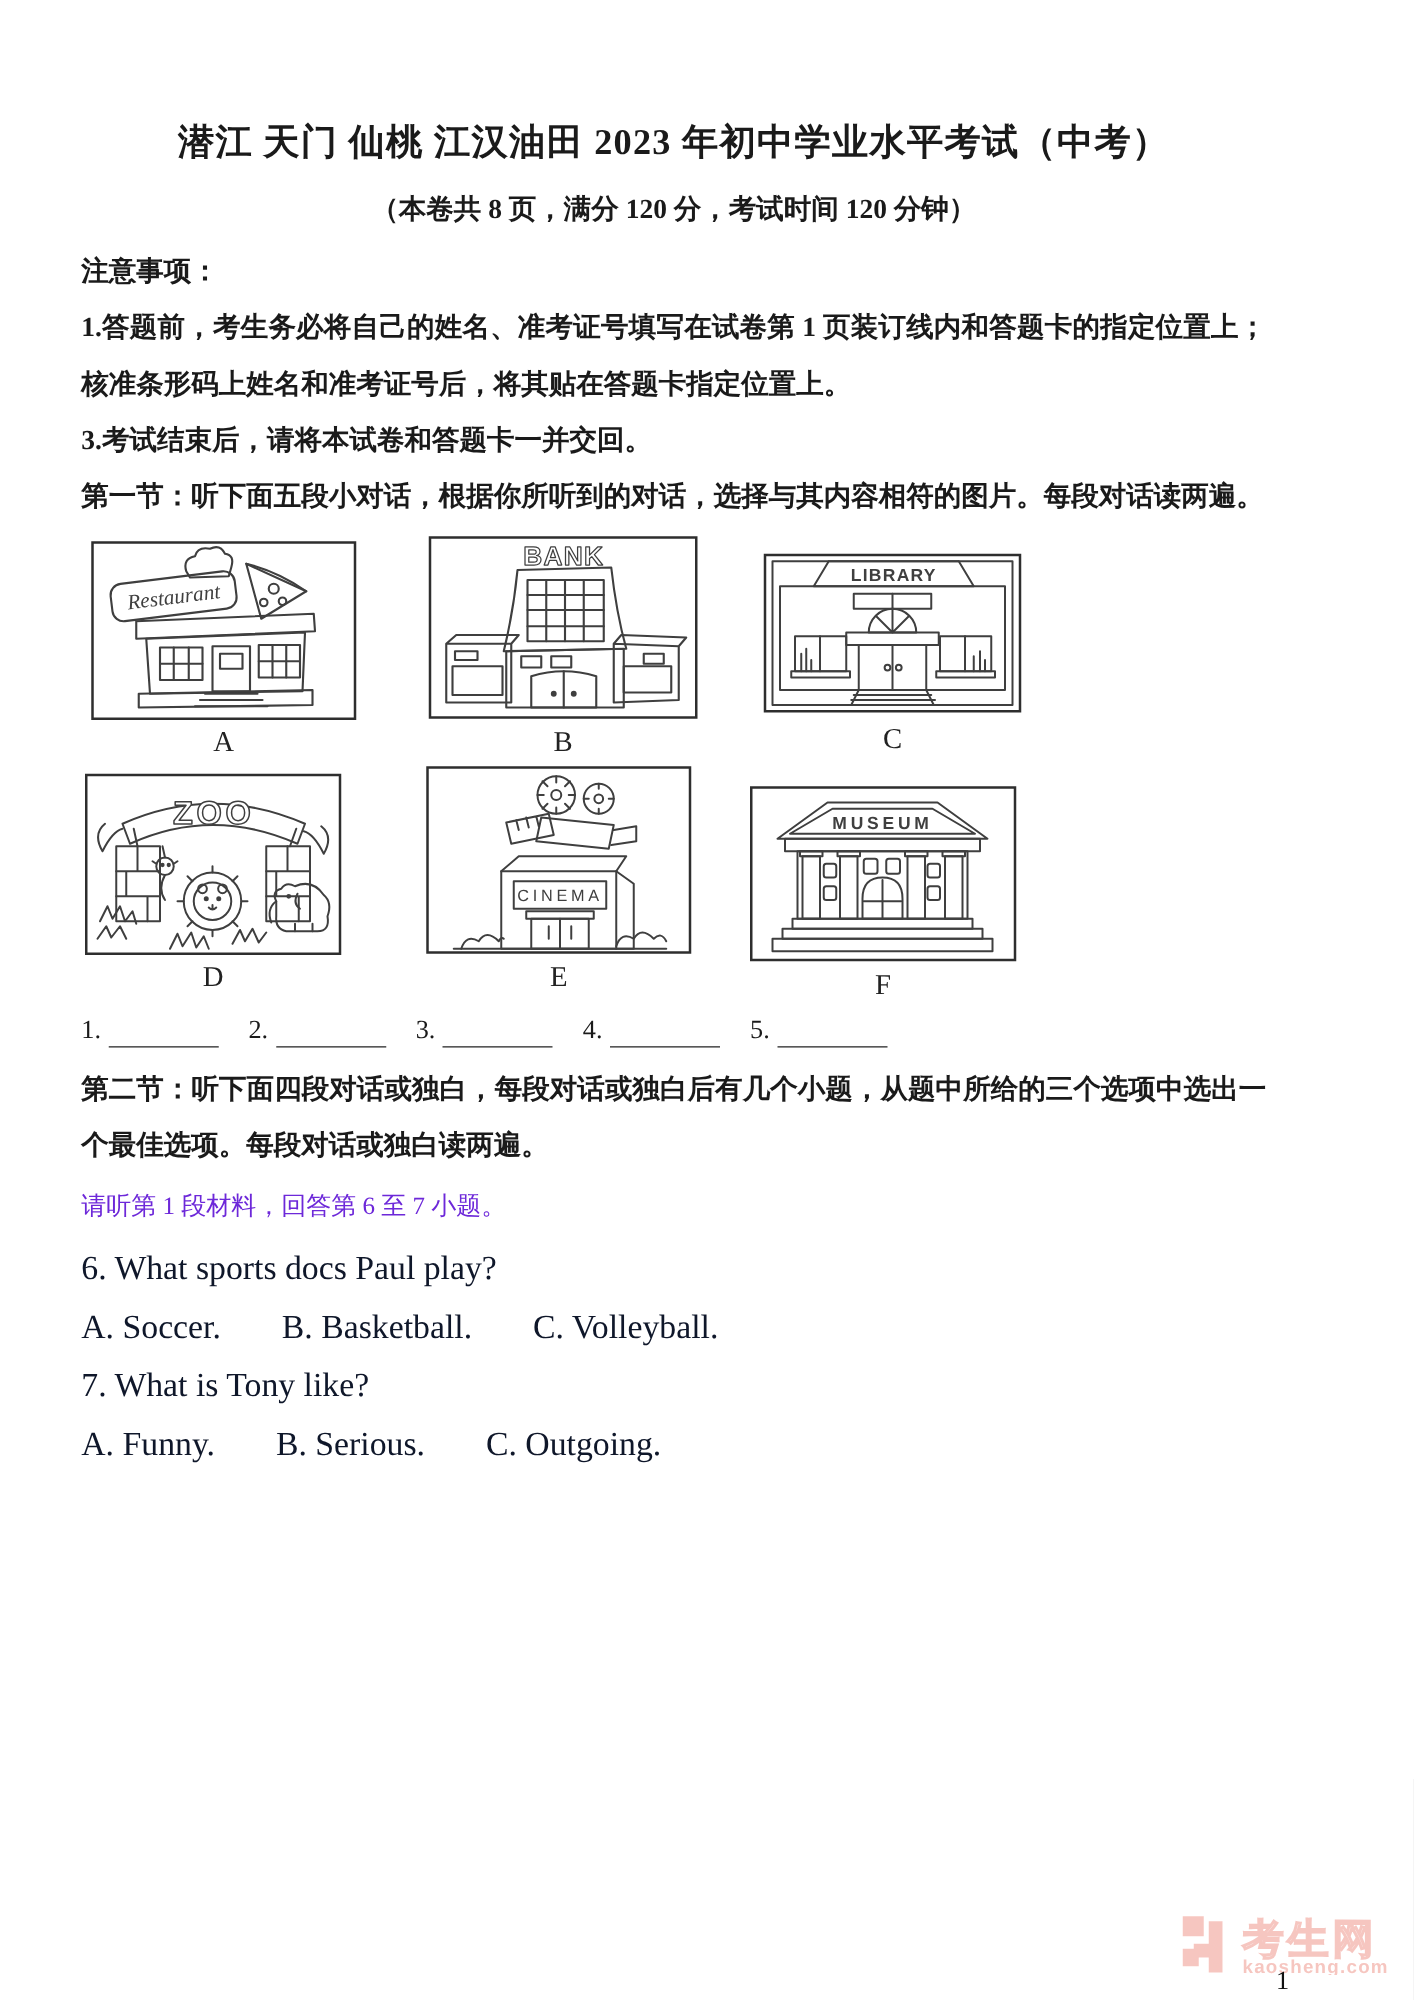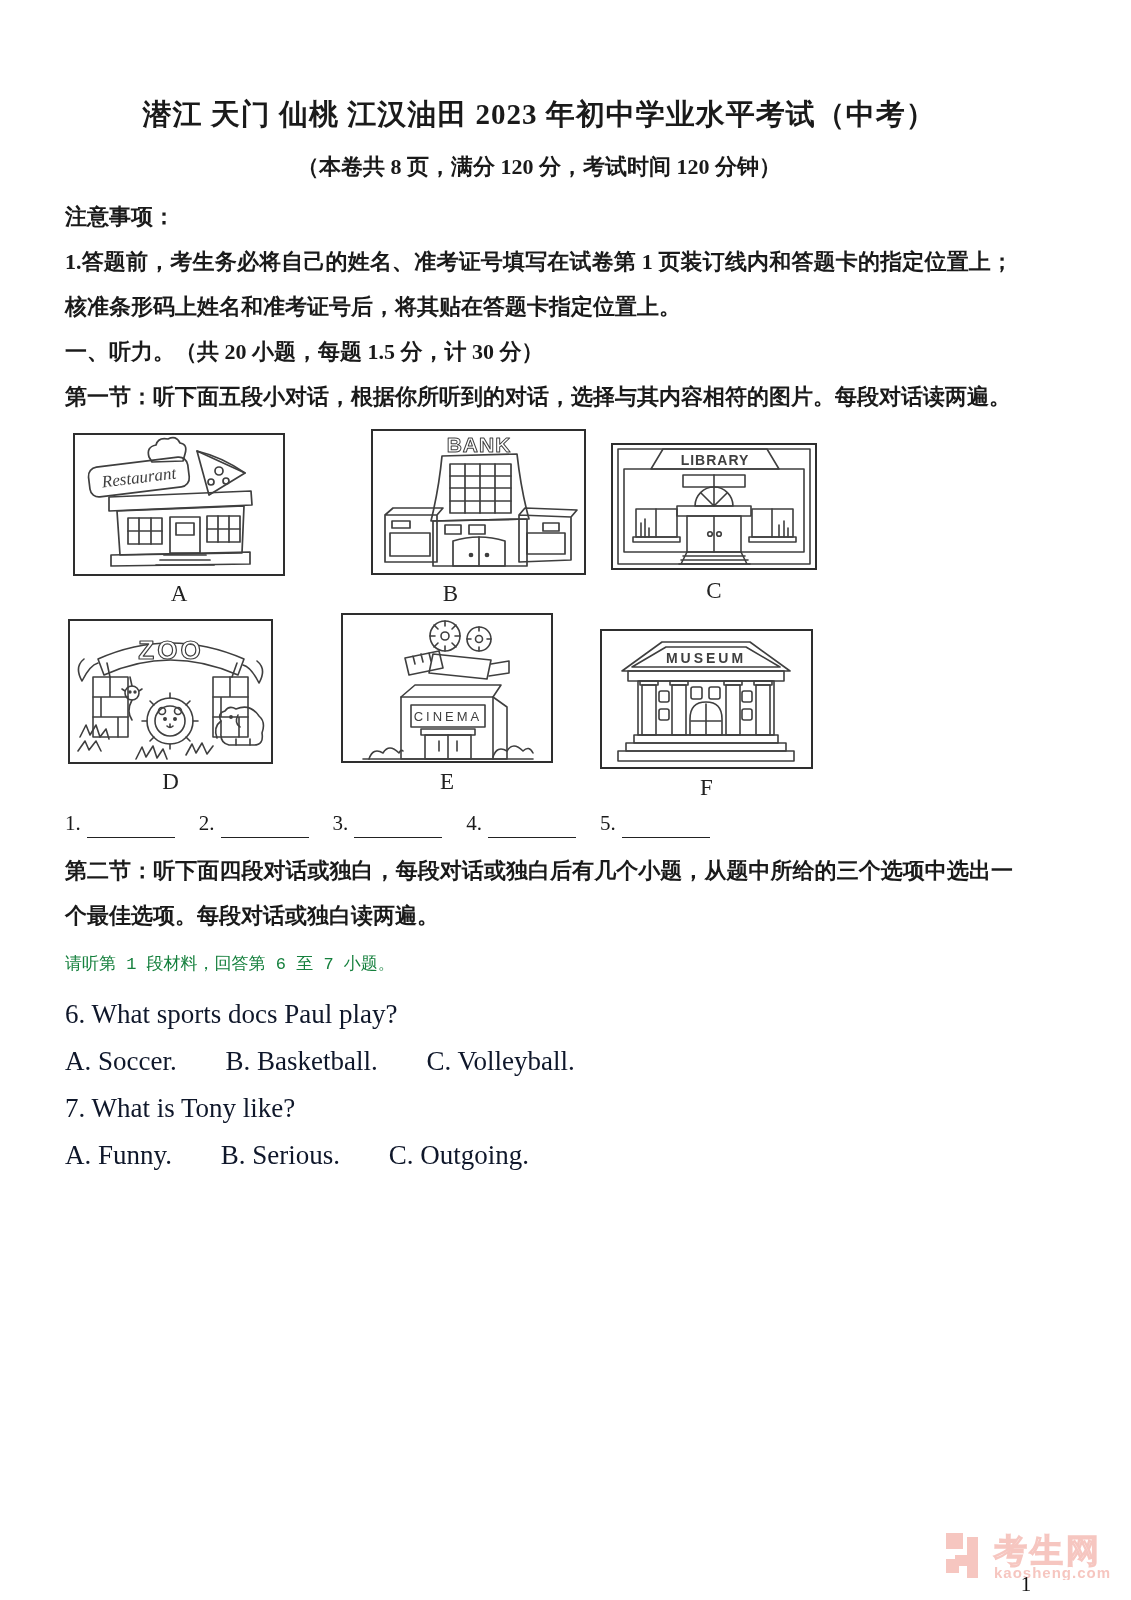--- a/index.html
+++ b/index.html
@@ -47,22 +47,22 @@
     display:flex;align-items:flex-end;gap:24px;
     font-size:21px;font-weight:400;line-height:30px;margin:2px 0 10px 0;
   }
   .blank-item{display:flex;align-items:flex-end;}
   .blank-num{margin-right:6px;}
   .blank-line{
     display:inline-block;width:88px;height:24px;
     border-bottom:1.6px solid #222;
   }
   .note-line{
-    font-size:17px;font-weight:400;line-height:30px;
-    margin:12px 0 0 0;color:#15803d;font-family:Liberation Mono, monospace;
+    font-size:20px;font-weight:400;line-height:30px;
+    margin:12px 0 0 0;color:#6d28d9;
   }
   .en-line{
     font-size:27px;font-weight:400;line-height:26px;
     margin:21px 0 0 0;color:#0f172a;
   }
   .en-options span{margin-right:42px;}
   .watermark{
     position:absolute;left:946px;top:1530px;width:170px;height:50px;
     opacity:.95;
   }
@@ -77,22 +77,22 @@
 <body>
 
 <div class="page">
   <div class="content">
 
     <div class="title">潜江 天门 仙桃 江汉油田 2023 年初中学业水平考试（中考）</div>
     <div class="meta">（本卷共 8 页，满分 120 分，考试时间 120 分钟）</div>
 
     <p class="zh zh-single">注意事项：</p>
     <p class="zh">1.答题前，考生务必将自己的姓名、准考证号填写在试卷第 1 页装订线内和答题卡的指定位置上；核准条形码上姓名和准考证号后，将其贴在答题卡指定位置上。</p>
-
-    <p class="zh zh-single">一、听力。（共 20 小题，每题 1.5 分，计 30 分）</p>
+    <p class="zh zh-single">3.考试结束后，请将本试卷和答题卡一并交回。</p>
+
     <p class="zh">第一节：听下面五段小对话，根据你所听到的对话，选择与其内容相符的图片。每段对话读两遍。</p>
 
     <div class="figure-area">
 
       <div class="pic-box" style="left:18px;top:10px;width:212px;height:143px;">
         <svg width="208" height="139" viewBox="0 0 208 139">
           <g stroke="#3f3f3f" fill="none" stroke-width="1.7" stroke-linecap="round" stroke-linejoin="round">
             <path d="M74,22 Q71,12 81,10 Q83,2 93,4 Q101,0 105,8 Q113,9 110,19 L108,26 L77,27 Z"></path>
             <path d="M122,16 L170,38 L134,60 Z"></path>
             <path d="M122,16 Q147,22 170,38"></path>
@@ -110,21 +110,21 @@
             <path d="M64,83 V109 M76,83 V109 M53,96 H87"></path>
             <rect x="132" y="81" width="33" height="26"></rect>
             <path d="M143,81 V107 M154,81 V107 M132,94 H165"></path>
             <rect x="95" y="82" width="30" height="36"></rect>
             <rect x="101" y="88" width="18" height="12"></rect>
             <path d="M89,120 H131 M85,125 H135 M81,130 H139"></path>
           </g>
         </svg>
       </div>
 
-      <div class="pic-box" style="left:288px;top:6px;width:215px;height:146px;margin-left:28px;">
+      <div class="pic-box" style="left:288px;top:6px;width:215px;height:146px;">
         <svg width="211" height="142" viewBox="0 0 211 142">
           <g stroke="#3f3f3f" fill="none" stroke-width="1.7" stroke-linecap="round" stroke-linejoin="round">
             <text x="106" y="21" text-anchor="middle" font-size="21" font-weight="bold" fill="#ffffff" stroke="#3f3f3f" stroke-width="1" letter-spacing="1">BANK</text>
             <path d="M69,25 L144,23 Q148,59 156,88 L58,90 Q66,57 69,25 Z"></path>
             <rect x="77" y="33" width="61" height="49"></rect>
             <path d="M92,33 V82 M107,33 V82 M122,33 V82 M77,45 H138 M77,57 H138 M77,70 H138"></path>
             <path d="M12,84 L20,77 L70,77 L64,84 M12,84 L64,84 L64,131 L12,131 Z"></path>
             <rect x="19" y="90" width="18" height="7"></rect>
             <rect x="17" y="102" width="40" height="23"></rect>
             <path d="M146,84 L152,77 L204,79 L198,86 M146,84 L198,86 L198,129 L146,131 Z"></path>

